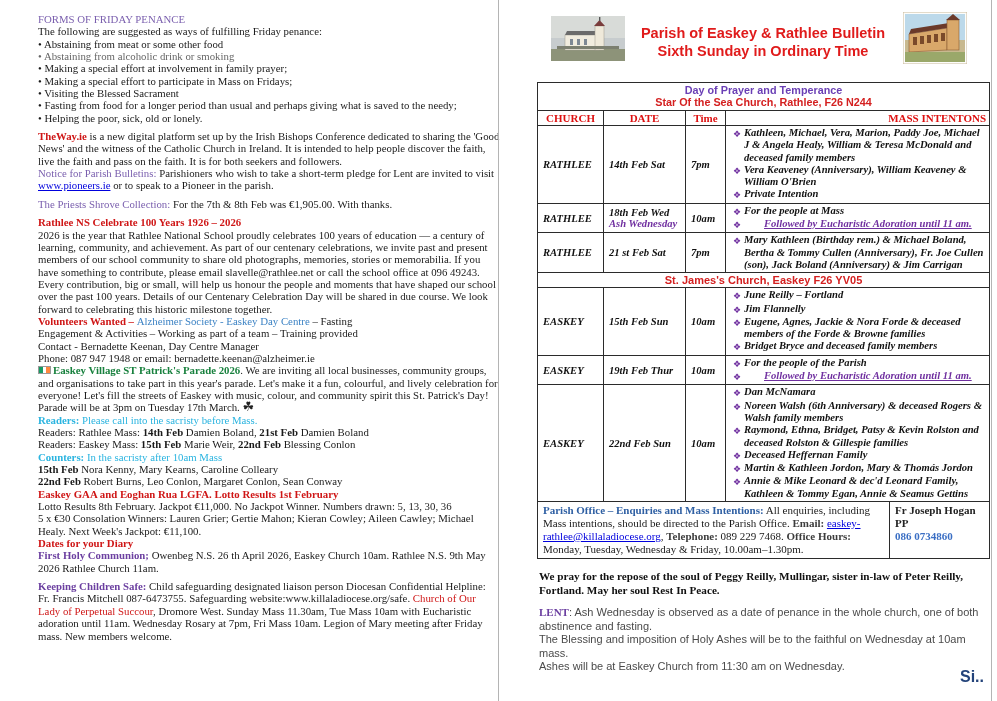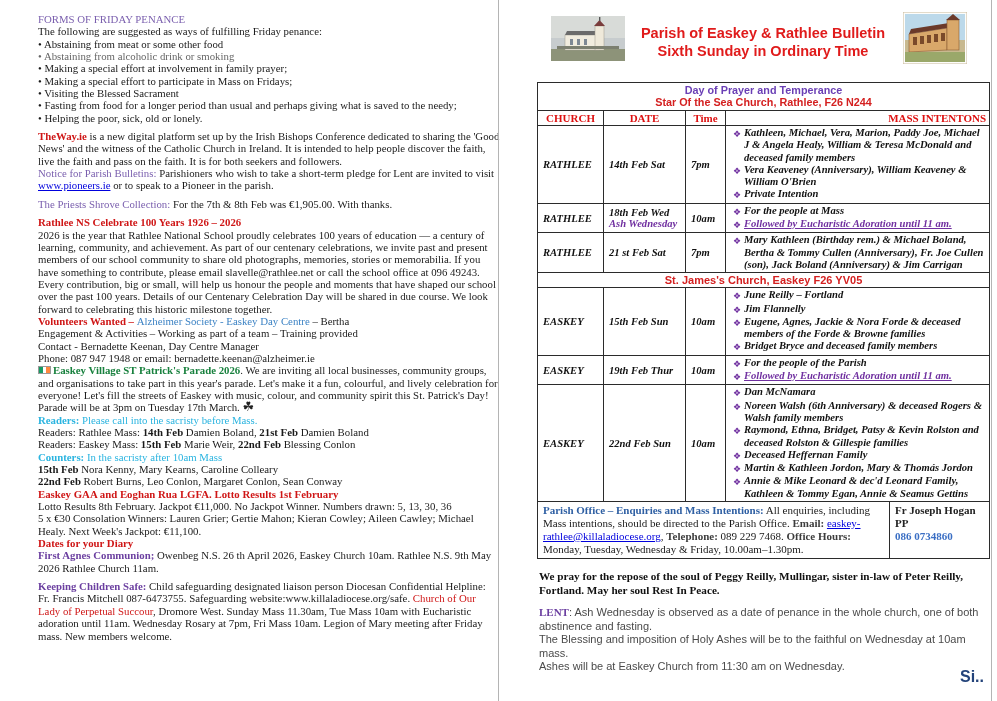--- a/index.html
+++ b/index.html
@@ -61,21 +61,21 @@
 
   td.c-church, td.c-date, td.c-time { font-style:italic; font-weight:bold;
       padding:1px 3px 1px 5px; color:#111; }
   td.c-int { padding:1px 3px 1px 4px; }
   .date-note { color:#7030a0; }
   .intention { display:flex; font-style:italic; font-weight:bold; color:#111;
                line-height:12.3px; }
   .diamond { color:#7030a0; font-family:"DejaVu Sans", sans-serif; font-style:normal;
              font-size:9px; flex:0 0 14px; text-align:center; padding-top:1px; }
   .int-text { flex:1; }
-  .intention.purple-int .int-text { color:#7030a0; text-decoration:underline; }
+  .intention.purple-int .int-text { color:#7030a0; text-decoration:underline;margin-left:20px; }
   td.section-row { text-align:center; font-family:"Liberation Sans", sans-serif;
                    font-weight:bold; color:#d42020; font-size:11px; height:15px; }
 
   .office-flex { display:flex; align-items:stretch; }
   .office-main { flex:1; padding:2px 5px; font-size:11px; line-height:13px; color:#3c3c3c; }
   .office-main .seg.blue-bold { color:#2e5fa3; font-weight:bold; }
   .office-priest { width:100px; border-left:1px solid #2b2b2b; padding:2px 5px;
                    font-size:11px; line-height:13px; }
   .priest-name { font-weight:bold; color:#222; }
   .priest-phone { font-weight:bold; color:#3b6fc4; }
@@ -102,36 +102,36 @@
       <div class="lblock"><span class="seg plain">• Making a special effort at involvement in family prayer;</span></div>
       <div class="lblock"><span class="seg plain">• Making a special effort to participate in Mass on Fridays;</span></div>
       <div class="lblock"><span class="seg plain">• Visiting the Blessed Sacrament</span></div>
       <div class="lblock"><span class="seg plain">• Fasting from food for a longer period than usual and perhaps giving what is saved to the needy;</span></div>
       <div class="lblock"><span class="seg plain"> • Helping the poor, sick, old or lonely.</span></div>
       <div class="lblock gap"><span class="seg red-bold">TheWay.ie</span><span class="seg plain"> is a new digital platform set up by the Irish Bishops Conference dedicated to sharing the 'Good News' and the witness of the Catholic Church in Ireland.  It is intended to help people discover the faith, live the faith and pass on the faith.  It is for both seekers and followers.</span></div>
       <div class="lblock"><span class="seg purple">Notice for Parish Bulletins: </span><span class="seg plain">Parishioners who wish to take a short-term pledge for Lent are invited to visit </span><span class="seg link">www.pioneers.ie</span><span class="seg plain"> or to speak to a Pioneer in the parish.</span></div>
       <div class="lblock gap"><span class="seg purple">The Priests Shrove Collection: </span><span class="seg plain">For the 7th &amp; 8th Feb was €1,905.00. With thanks.</span></div>
       <div class="lblock gap"><span class="seg red-bold">Rathlee NS Celebrate 100 Years 1926 – 2026</span></div>
       <div class="lblock"><span class="seg plain">2026 is the year that Rathlee National School proudly celebrates 100 years of education — a century of learning, community, and achievement. As part of our centenary celebrations, we invite past and present members of our school community to share old photographs, memories, stories or memorabilia. If you have something to contribute, please email slavelle@rathlee.net or call the school office at 096 49243. Every contribution, big or small, will help us honour the people and moments that have shaped our school over the past 100 years. Details of our Centenary Celebration Day will be shared in due course. We look forward to celebrating this historic milestone together.</span></div>
-      <div class="lblock"><span class="seg red-bold">Volunteers Wanted – </span><span class="seg blue">Alzheimer Society - Easkey Day Centre</span><span class="seg plain"> – Bertha</span></div>
+      <div class="lblock"><span class="seg red-bold">Volunteers Wanted – </span><span class="seg blue">Alzheimer Society - Easkey Day Centre</span><span class="seg plain"> – Fasting</span></div>
       <div class="lblock"><span class="seg plain">Engagement &amp; Activities – Working as part of a team – Training provided</span></div>
       <div class="lblock"><span class="seg plain">Contact - Bernadette Keenan, Day Centre Manager</span></div>
       <div class="lblock"><span class="seg plain">Phone: 087 947 1948 or email: bernadette.keenan@alzheimer.ie</span></div>
       <div class="lblock"><span class="seg flag-ie"></span><span class="seg green-bold">Easkey Village ST Patrick's Parade 2026</span><span class="seg plain">. We are inviting all local businesses, community groups, and organisations to take part in this year's parade. Let's make it a fun, colourful, and lively celebration for everyone! Let's fill the streets of Easkey with music, colour, and community spirit this St. Patrick's Day! Parade will be at 3pm on Tuesday 17th March.  </span><span class="seg shamrock">☘</span></div>
       <div class="lblock"><span class="seg cyan-bold">Readers: </span><span class="seg cyan">Please call into the sacristy before Mass.</span></div>
       <div class="lblock"><span class="seg plain">Readers: Rathlee Mass: </span><span class="seg bold">14th Feb</span><span class="seg plain"> Damien Boland, </span><span class="seg bold">21st Feb</span><span class="seg plain"> Damien Boland</span></div>
       <div class="lblock"><span class="seg plain">Readers: Easkey Mass:  </span><span class="seg bold">15th Feb</span><span class="seg plain"> Marie Weir, </span><span class="seg bold">22nd Feb</span><span class="seg plain"> Blessing Conlon</span></div>
       <div class="lblock"><span class="seg cyan-bold">Counters: </span><span class="seg cyan">In the sacristy after 10am Mass</span></div>
       <div class="lblock"><span class="seg bold">15th Feb</span><span class="seg plain"> Nora Kenny, Mary Kearns, Caroline Colleary</span></div>
       <div class="lblock"><span class="seg bold">22nd Feb</span><span class="seg plain"> Robert Burns, Leo Conlon, Margaret Conlon, Sean Conway</span></div>
       <div class="lblock"><span class="seg red-bold">Easkey GAA and Eoghan Rua LGFA. Lotto Results 1st February</span></div>
       <div class="lblock"><span class="seg plain">Lotto Results 8th February. Jackpot €11,000. No Jackpot Winner. Numbers drawn: 5, 13, 30, 36</span></div>
       <div class="lblock"><span class="seg plain">5 x €30 Consolation Winners: Lauren Grier; Gertie Mahon; Kieran Cowley; Aileen Cawley; Michael Healy. Next Week's Jackpot: €11,100.</span></div>
       <div class="lblock"><span class="seg red-bold">Dates for your Diary</span></div>
-      <div class="lblock"><span class="seg purple-bold">First Agnes Communion;</span><span class="seg plain"> Owenbeg N.S. 26 th April 2026, Easkey Church 10am. Rathlee N.S. 9th May 2026 Rathlee Church 11am.</span></div>
+      <div class="lblock"><span class="seg purple-bold">First Holy Communion;</span><span class="seg plain"> Owenbeg N.S. 26 th April 2026, Easkey Church 10am. Rathlee N.S. 9th May 2026 Rathlee Church 11am.</span></div>
       <div class="lblock gap"><span class="seg purple-bold">Keeping Children Safe: </span><span class="seg plain">Child safeguarding designated liaison person Diocesan Confidential Helpline: Fr. Francis Mitchell 087-6473755. Safeguarding website:www.killaladiocese.org/safe. </span><span class="seg red">Church of Our Lady of Perpetual Succour</span><span class="seg plain">, Dromore West. Sunday Mass 11.30am, Tue Mass 10am with Eucharistic adoration until 11am. Wednesday Rosary at 7pm,   Fri Mass 10am. Legion of Mary meeting after Friday mass. New members welcome.</span></div>
     </div>
 
   <div class="fold-line fold-left"></div>
   <div class="fold-line fold-right"></div>
 
   <div class="page-right">
 
     <div class="rp-header">
       <div class="church-img church-left">

